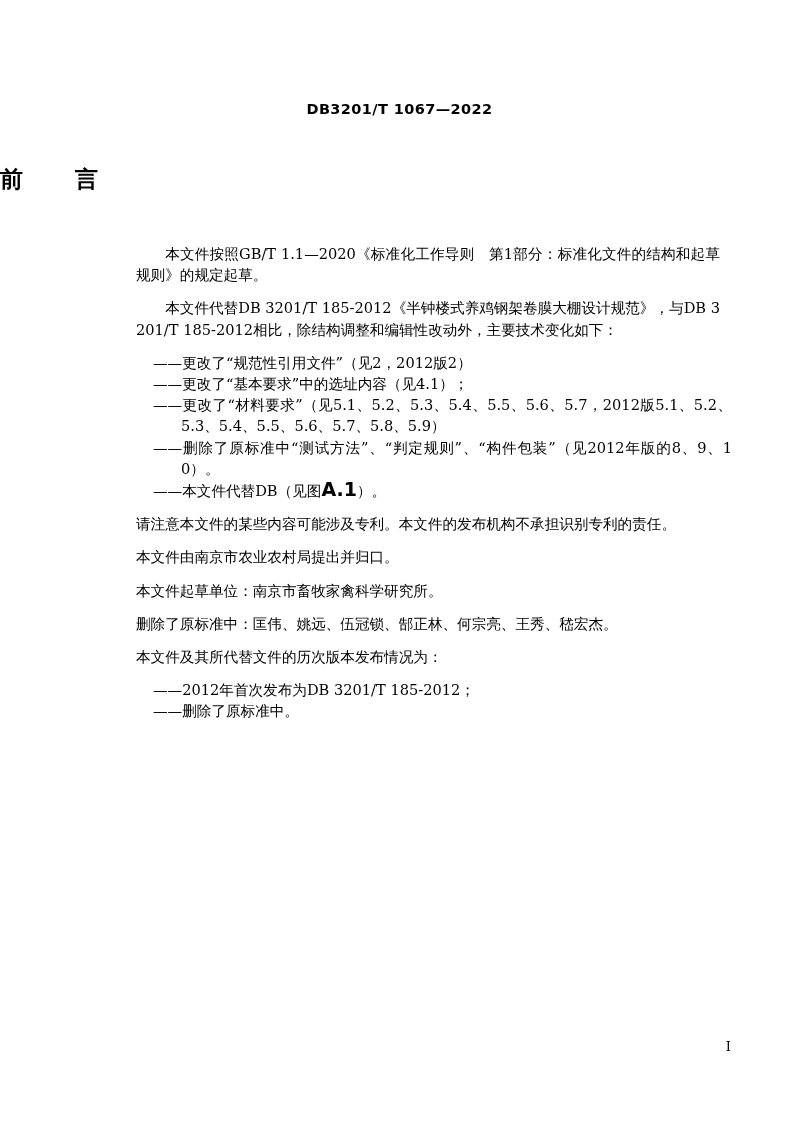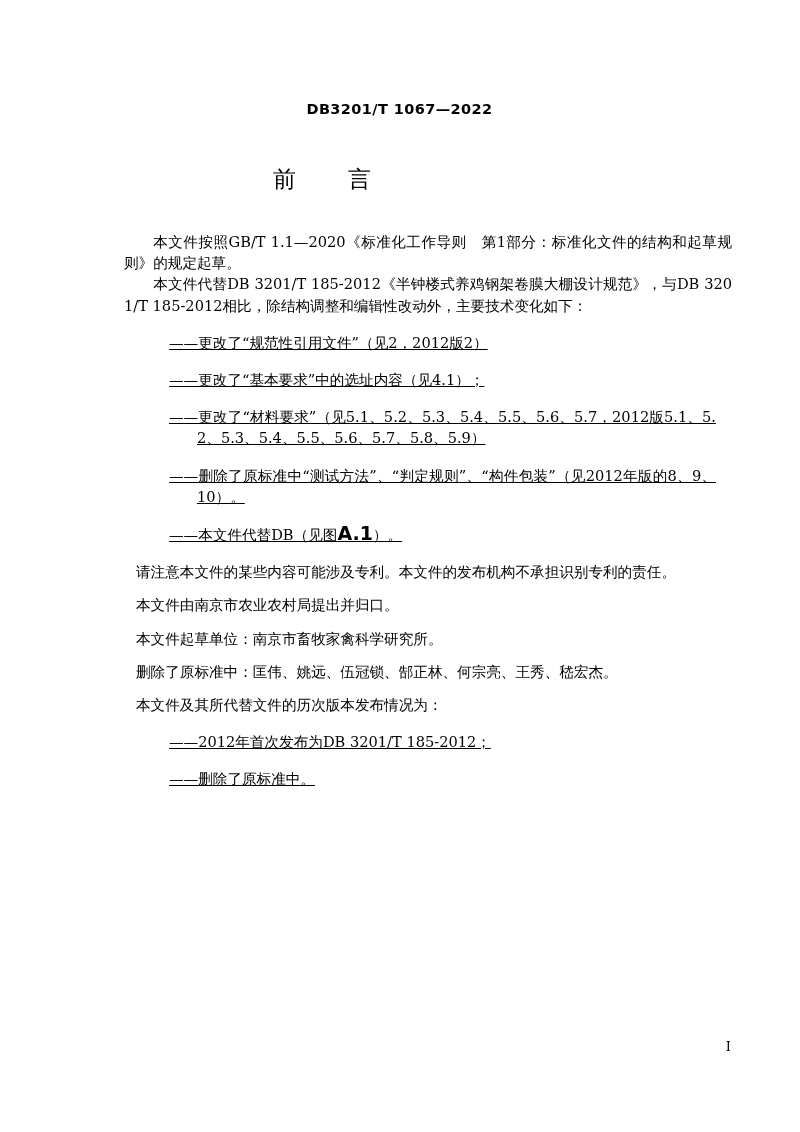--- a/index.html
+++ b/index.html
@@ -34,57 +34,56 @@
     line-height: 1;
     color: #000;
   }
 
   
   .doc-title {
     position: absolute;
     top: 166px;
     left: 0;
     width: 646px;
-    text-align: center;
+    text-align: left;
     font-family: "DejaVu Sans", "Liberation Sans", sans-serif;
-    font-weight: normal;
+    font-weight: bold;
     font-size: 23px;
     letter-spacing: 2px;
     line-height: 1.2;
   }
 
   
   .body-block {
     position: absolute;
     top: 231px;
     left: 124px;
     width: 608px;
   }
 
   p.para {
-    margin: 0;
+    margin: 12px;
     font-size: 14.6px;
     line-height: 21.2px;
     text-align: justify;
     text-justify: inter-ideograph;
     text-indent: 2em;
     word-break: break-all;
   }
 
   
   .bullet {
-    margin: 16px;
+    margin: 0;
     font-size: 14.6px;
     line-height: 21.2px;
     padding-left: 57px;      
     text-indent: -28px;       
     text-align: justify;
     text-justify: inter-ideograph;
     word-break: break-all;
-    text-decoration: underline;
   }
 
   .closing {
     margin: 12px;
     font-size: 14.6px;
     line-height: 21.2px;
     text-indent: 0;
     text-align: justify;
     word-break: break-all;
   }

